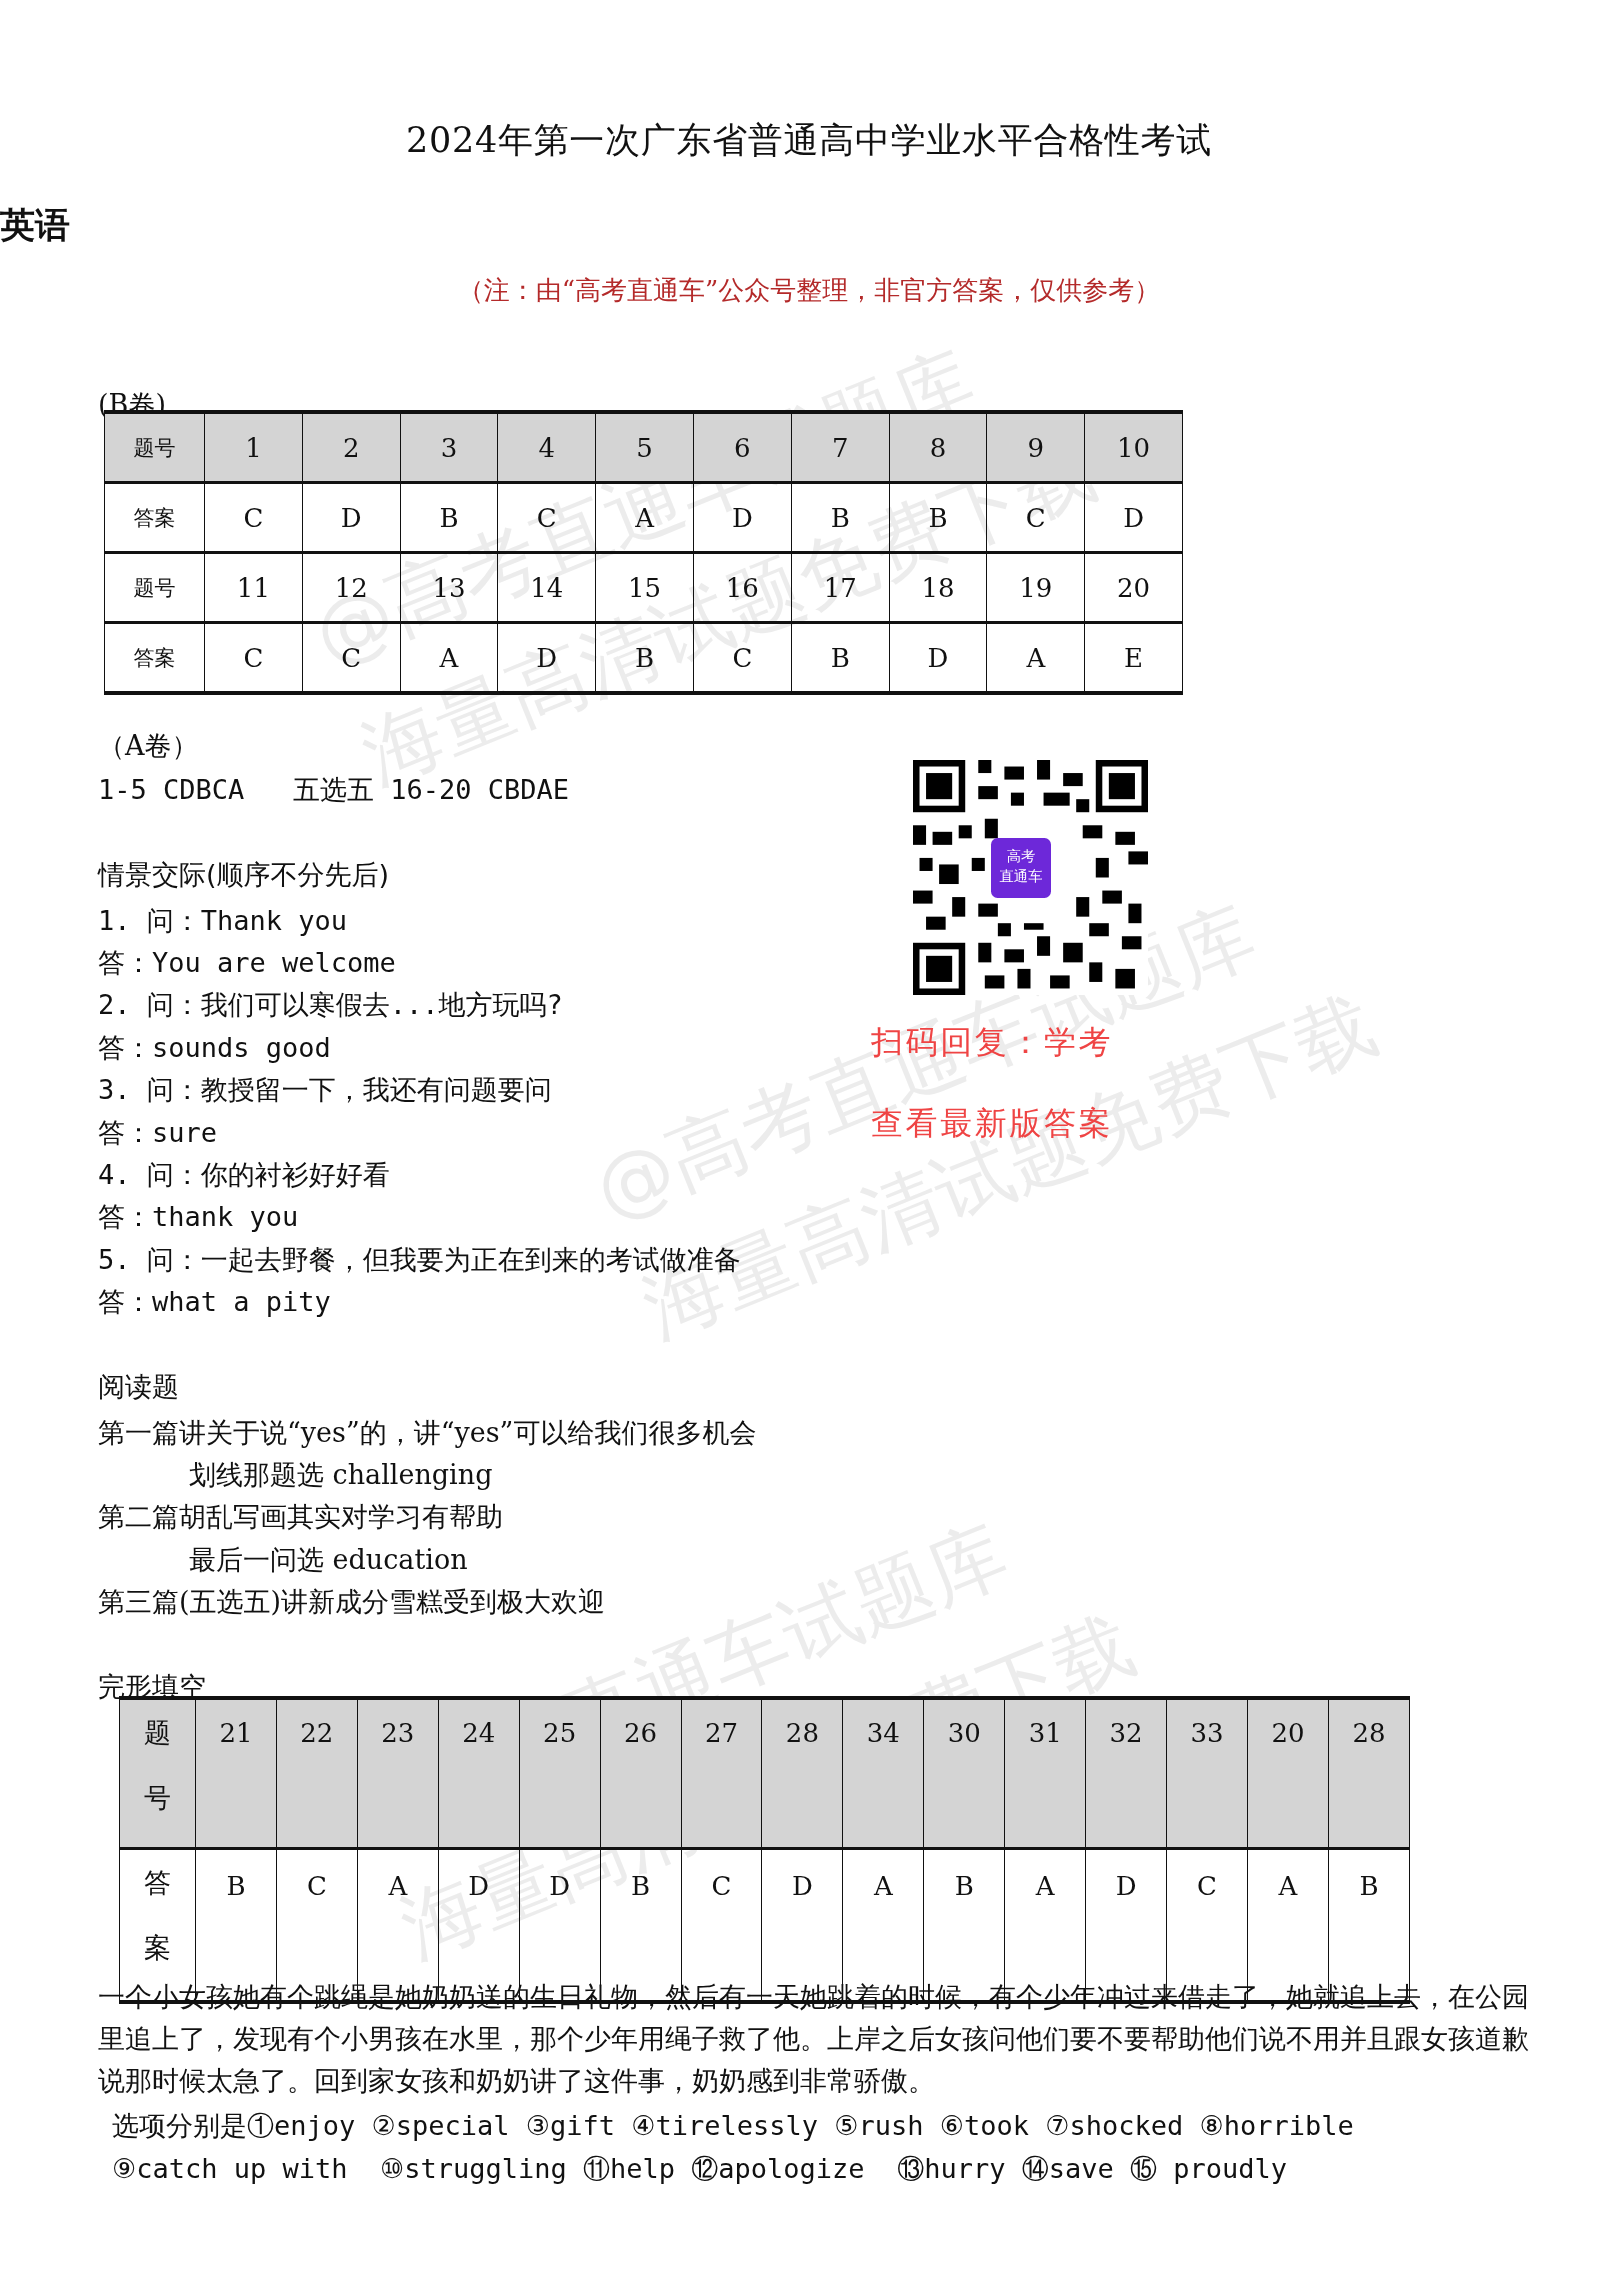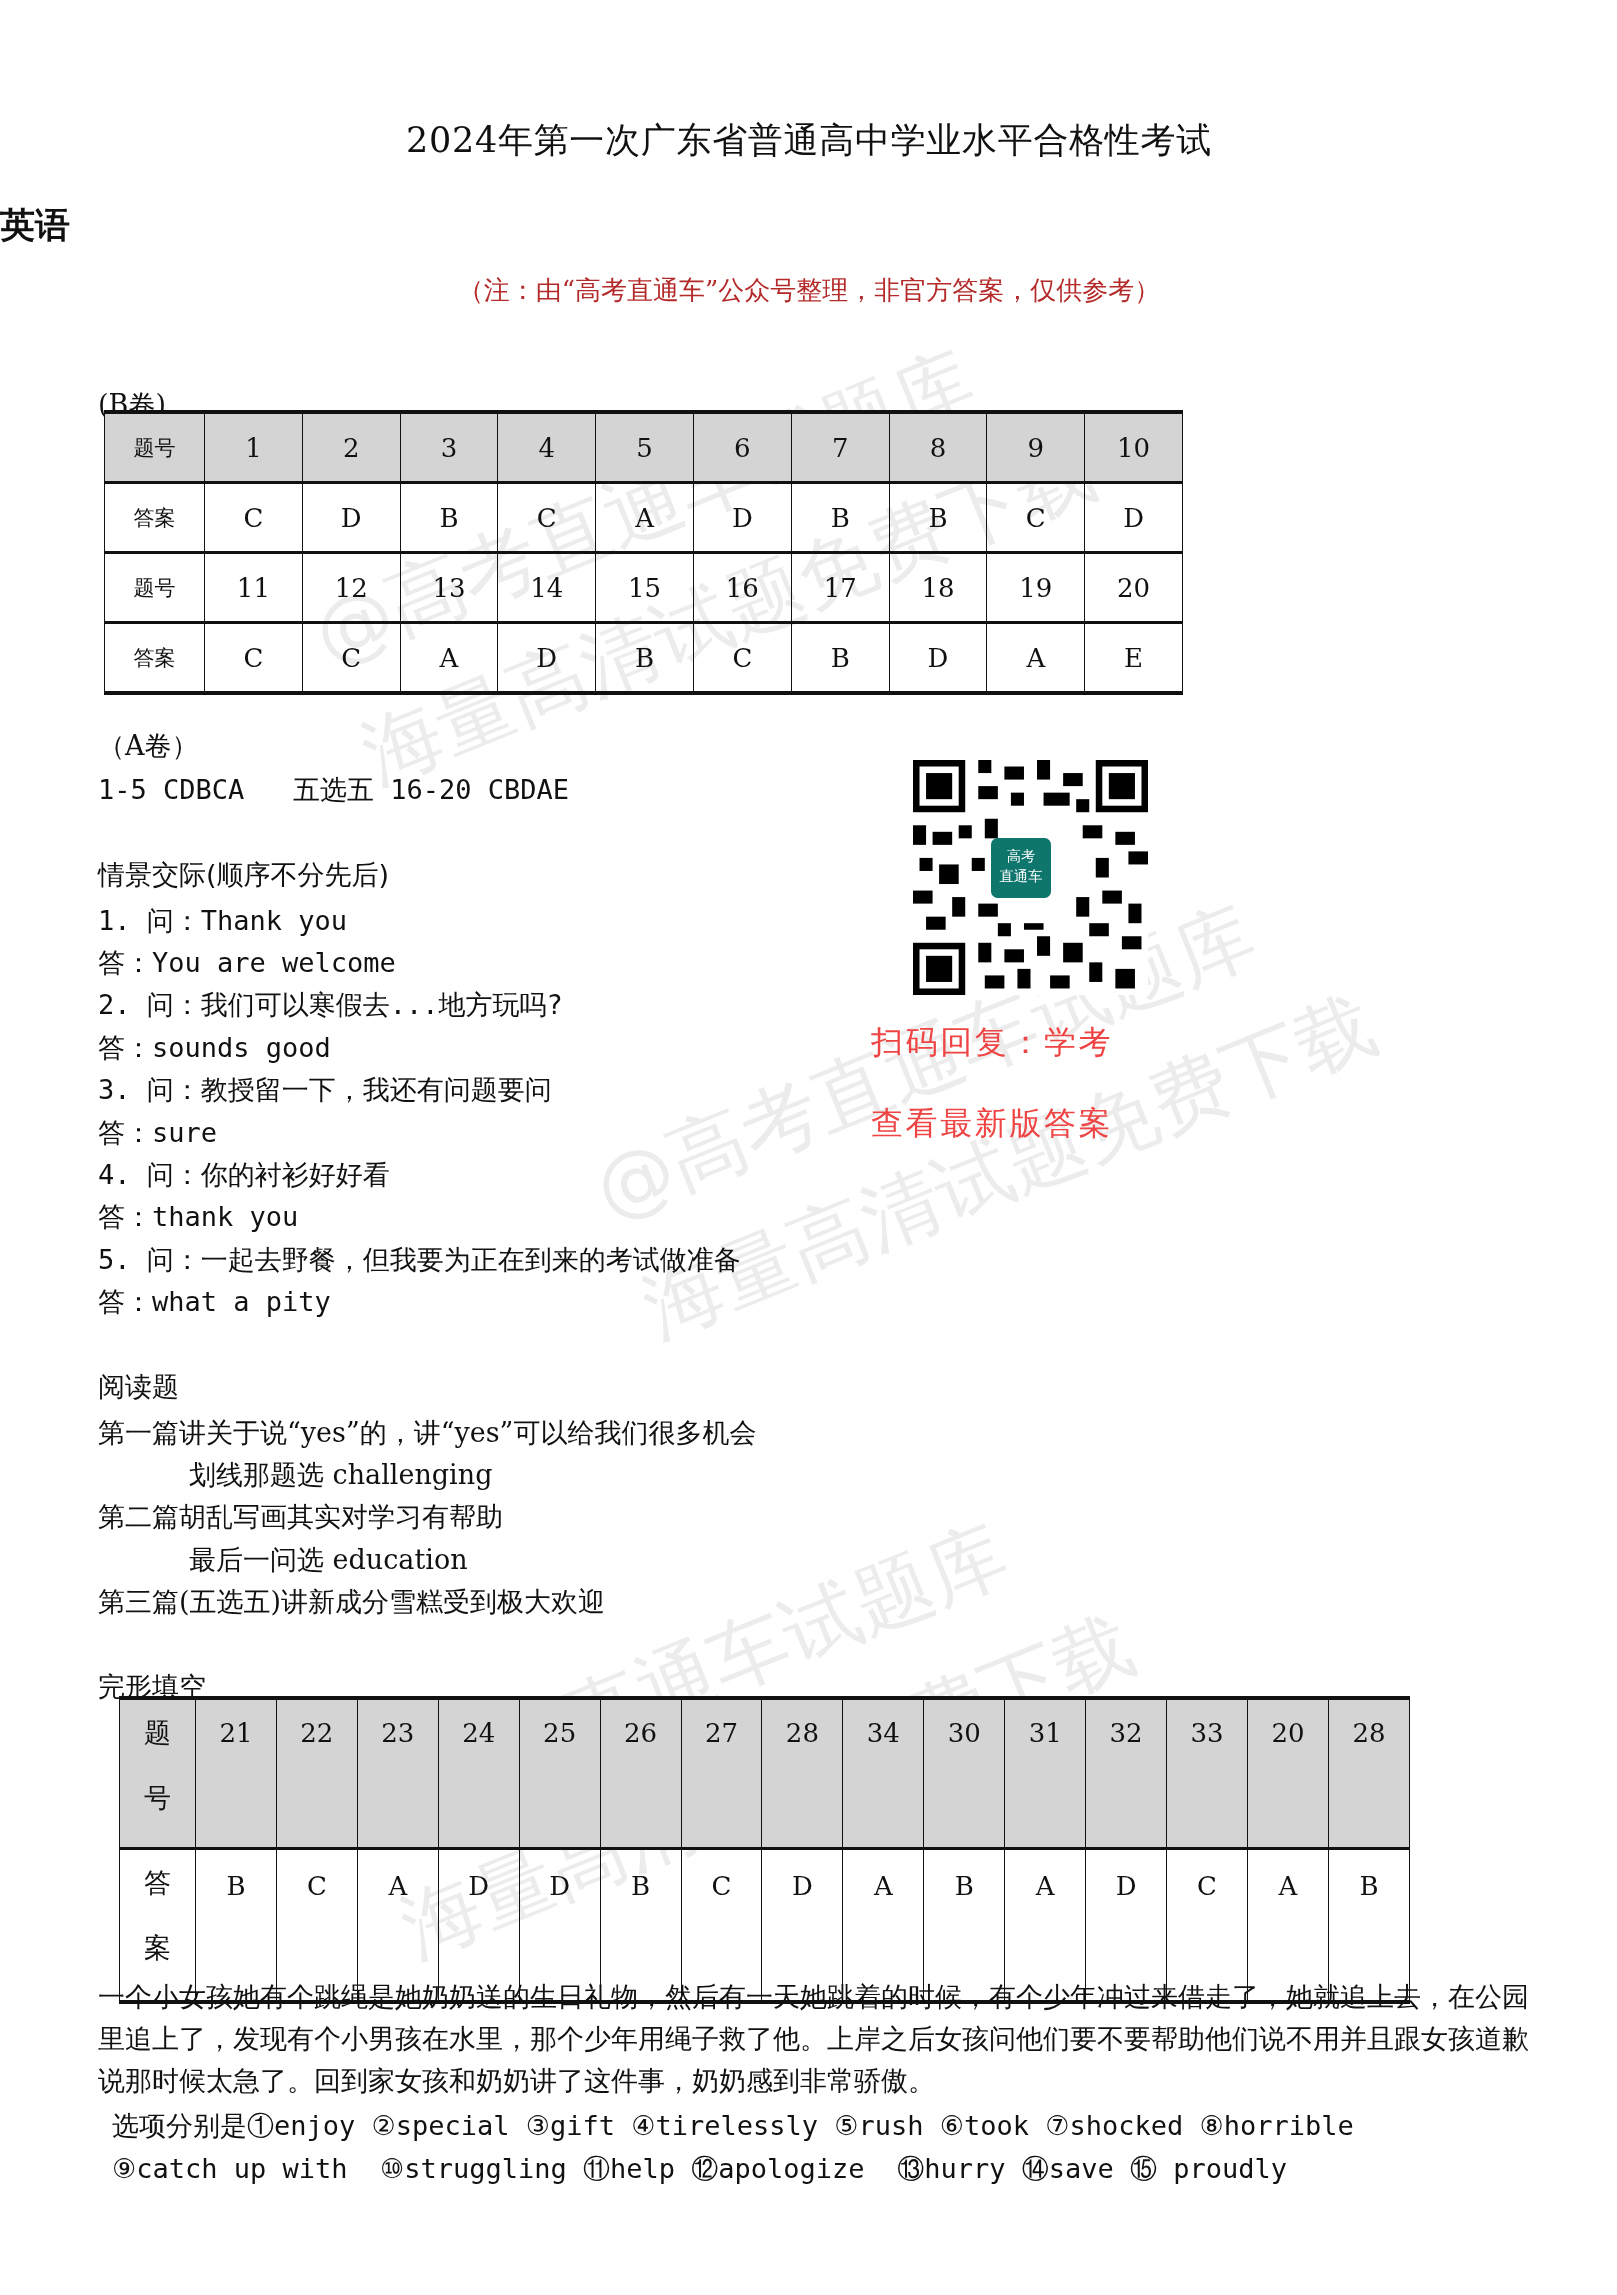--- a/index.html
+++ b/index.html
@@ -28,21 +28,21 @@
   #tableC tr.hdr td { height:128px; vertical-align:top; padding-top:18px; }
   #tableC tr.body td { height:128px; vertical-align:top; padding-top:21px; }
   #tableC td.lbl { width:73px; font-size:27px; line-height:65px; padding-top:0 !important; vertical-align:middle; }
 
   .line { position:absolute; left:98px; font-size:27px; white-space:pre;margin-top:32px; }
   .indent { left:189px; }
   .para { position:absolute; left:98px; width:1435px; font-size:27px; line-height:42px; }
   .opts { position:absolute; left:112px; font-size:27px; white-space:pre; }
 
   .qr { position:absolute; left:913px; top:760px; width:235px; height:235px; background:#fff; }
-  .qr-logo { position:absolute; left:78px; top:78px; width:60px; height:60px; background:#0f766e;
+  .qr-logo { position:absolute; left:78px; top:78px; width:60px; height:60px; background:#6d28d9;
              border-radius:6.5px; color:#fff; font-size:14.3px; text-align:center; line-height:19.6px;
              font-family:"DejaVu Sans","Liberation Sans",sans-serif; padding-top:9px; box-sizing:border-box;}
   .promo { position:absolute; left:871px; font-size:32px; color:#ef4444; letter-spacing:2.6px;font-family:Liberation Mono, monospace; }
 
   .wm { position:absolute; color:rgba(150,150,150,0.18); font-size:78px; transform:rotate(-22deg);
         font-family:"DejaVu Sans","Liberation Sans",sans-serif; white-space:nowrap; pointer-events:none; }
 </style>
 </head>
 <body>
 

